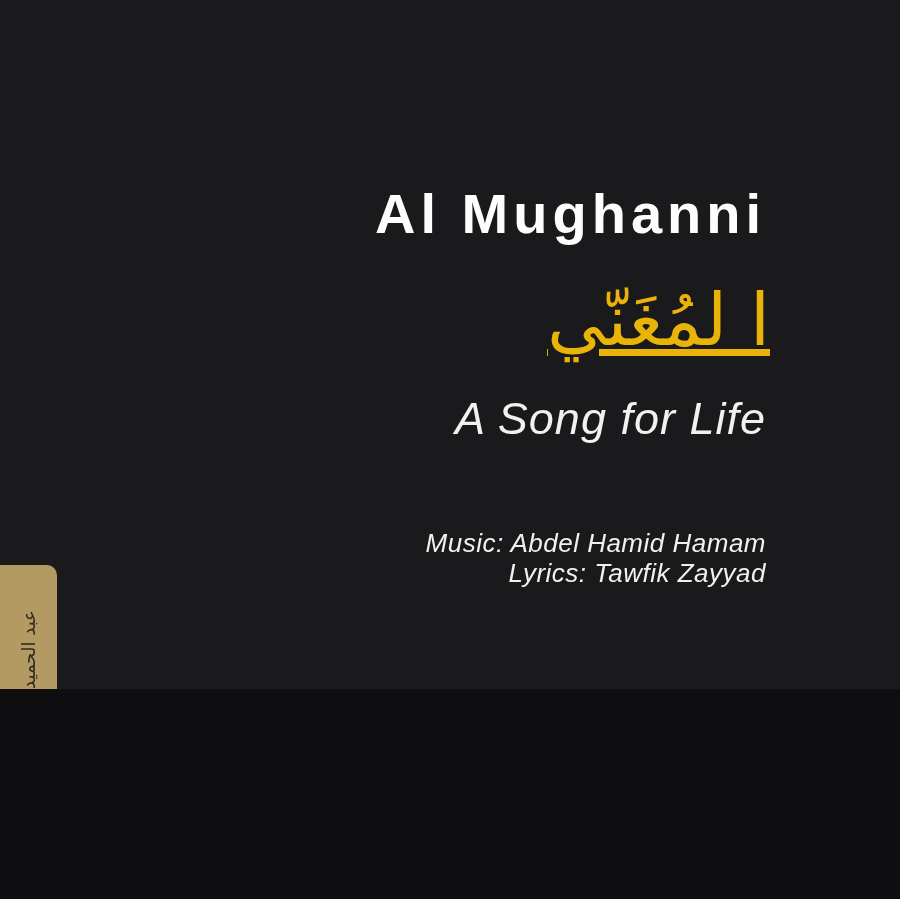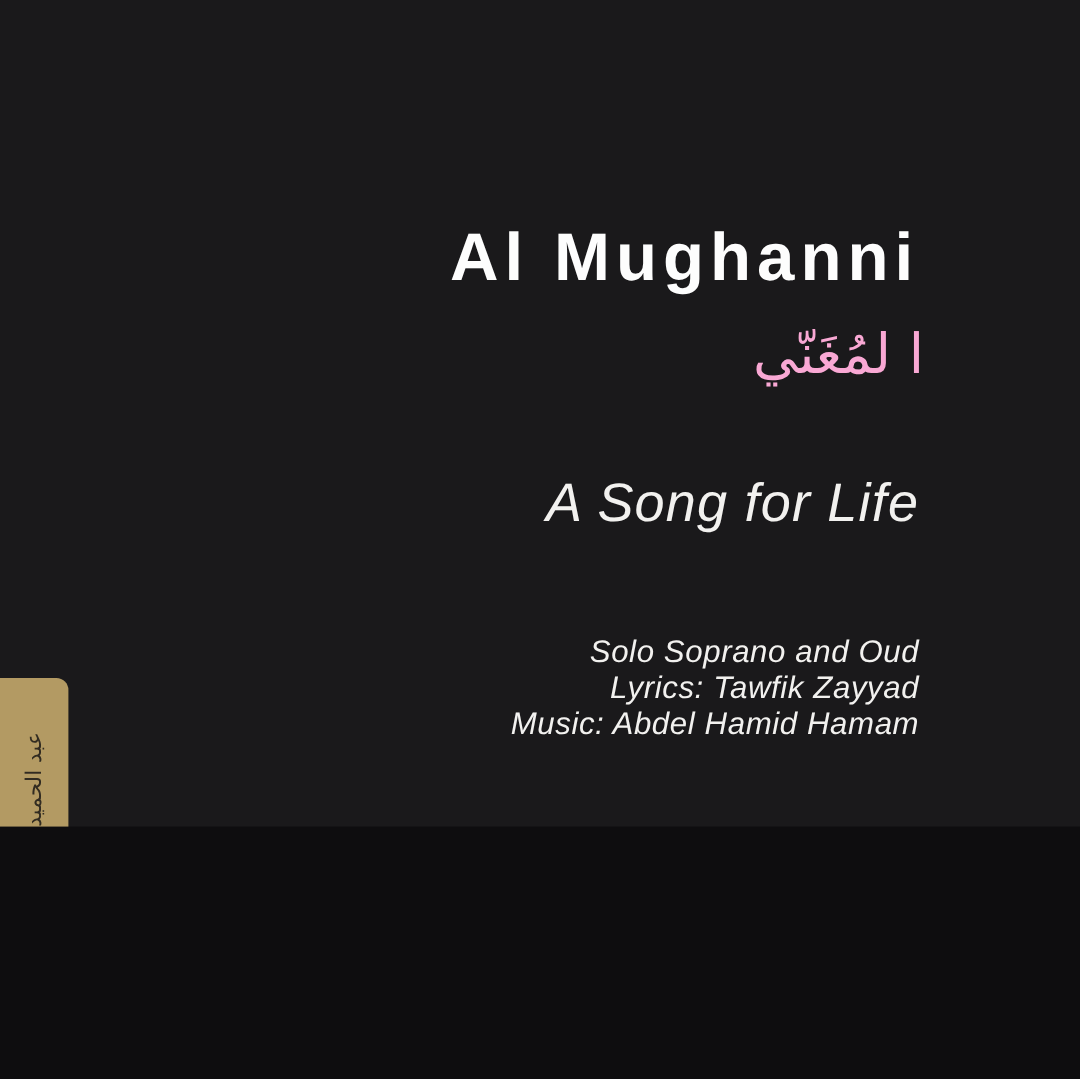--- a/index.html
+++ b/index.html
@@ -17,23 +17,24 @@
     font-weight:bold;
     letter-spacing:5px;
     color:#fdfdfd;
     white-space:nowrap;
   }
   .title-arabic{
     position:absolute;
     top:252px;right:130px;
     direction:rtl;
     font-family:"DejaVu Sans",sans-serif;
-    font-size:46px;line-height:1.9;
-    color:#f9a8d4;
+    font-size:72px;line-height:1.9;
+    color:#eab308;
     white-space:nowrap;
+    text-decoration:underline;
   }
   .subtitle{
     position:absolute;
     top:394px;right:134px;
     font-size:45px;line-height:1.1;
     font-style:italic;
     letter-spacing:1px;
     color:#f2f1ef;
     white-space:nowrap;
   }
@@ -78,23 +79,22 @@
 
 <div class="cover">
 
   <div class="title">Al Mughanni</div>
 
   <div class="title-arabic">ا لمُغَنّي</div>
 
   <div class="subtitle">A Song for Life</div>
 
   <div class="credits">
-    <div>Solo Soprano and Oud</div>
+    <div>Music: Abdel Hamid Hamam</div>
     <div>Lyrics: Tawfik Zayyad</div>
-    <div>Music: Abdel Hamid Hamam</div>
   </div>
 
   <div class="spine-tab">
     <span class="spine-text">عبد الحميد حمام</span>
   </div>
 
   <div class="art-strip">
     <svg viewBox="0 0 900 91" preserveAspectRatio="none" xmlns="http://www.w3.org/2000/svg">
       <defs>
         <filter id="rough" x="-5%" y="-15%" width="110%" height="130%">

